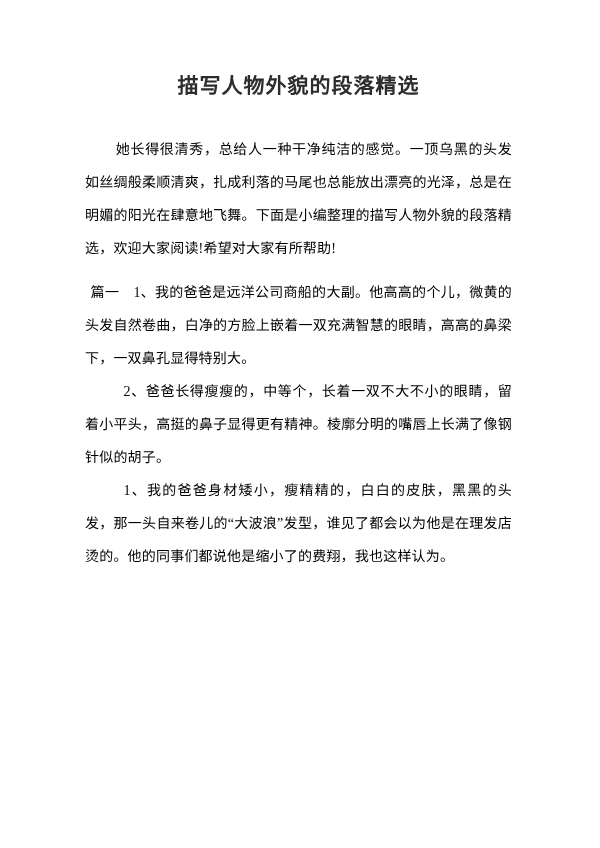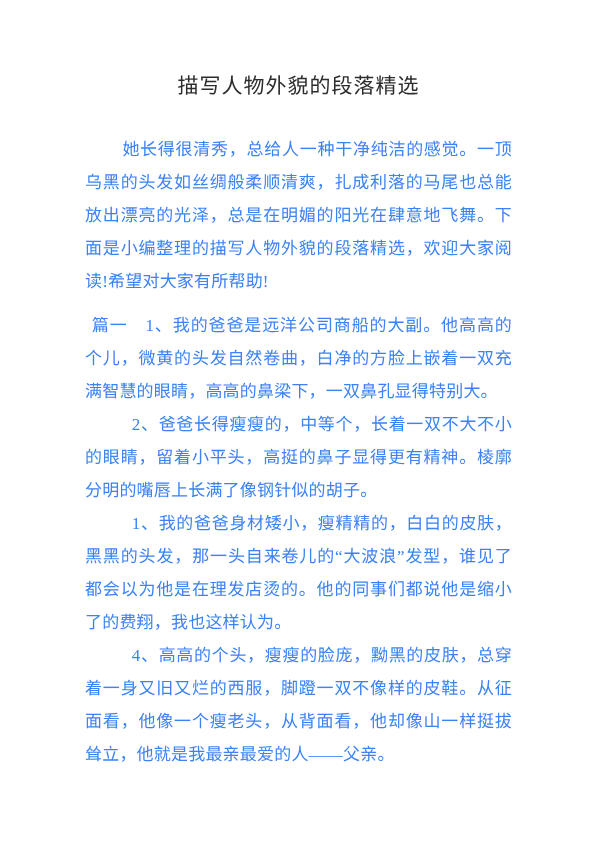--- a/index.html
+++ b/index.html
@@ -17,34 +17,34 @@
     padding: 0 88px 0 85px;
     overflow: hidden;
     font-family: "Liberation Serif", "DejaVu Serif", serif;
     color: #3d3d3d;
   }
   .doc-title {
     margin: 0;
     padding-top: 70px;
     font-size: 21px;
     line-height: 32px;
-    font-weight: normal;
+    font-weight: bold;
     text-align: center;
     letter-spacing: 1px;
     color: #2d2d2d;
     white-space: nowrap;
   }
   .doc-body p {
     margin: 0;
-    font-size: 17px;
+    font-size: 14px;
     line-height: 33px;
     letter-spacing: 0.2px;
     text-align: justify;
     text-justify: inter-ideograph;
-    color: #3b82f6;
+    color: #000000;
   }
   p.intro-para {
     margin-top: 31px;
     text-indent: 2.2em;
   }
   p.body-para-first {
     margin-top: 11px;
     text-indent: 0.4em;
   }
   p.body-para {
@@ -59,15 +59,14 @@
 
   <section class="doc-body">
     <p class="intro-para">她长得很清秀，总给人一种干净纯洁的感觉。一顶乌黑的头发如丝绸般柔顺清爽，扎成利落的马尾也总能放出漂亮的光泽，总是在明媚的阳光在肆意地飞舞。下面是小编整理的描写人物外貌的段落精选，欢迎大家阅读!希望对大家有所帮助!</p>
 
     <p class="body-para-first">篇一　1、我的爸爸是远洋公司商船的大副。他高高的个儿，微黄的头发自然卷曲，白净的方脸上嵌着一双充满智慧的眼睛，高高的鼻梁下，一双鼻孔显得特别大。</p>
 
     <p class="body-para">2、爸爸长得瘦瘦的，中等个，长着一双不大不小的眼睛，留着小平头，高挺的鼻子显得更有精神。棱廓分明的嘴唇上长满了像钢针似的胡子。</p>
 
     <p class="body-para">1、我的爸爸身材矮小，瘦精精的，白白的皮肤，黑黑的头发，那一头自来卷儿的“大波浪”发型，谁见了都会以为他是在理发店烫的。他的同事们都说他是缩小了的费翔，我也这样认为。</p>
 
-    <p class="body-para">4、高高的个头，瘦瘦的脸庞，黝黑的皮肤，总穿着一身又旧又烂的西服，脚蹬一双不像样的皮鞋。从征面看，他像一个瘦老头，从背面看，他却像山一样挺拔耸立，他就是我最亲最爱的人——父亲。</p>
   </section>
 </article>
 
 </body></html>

